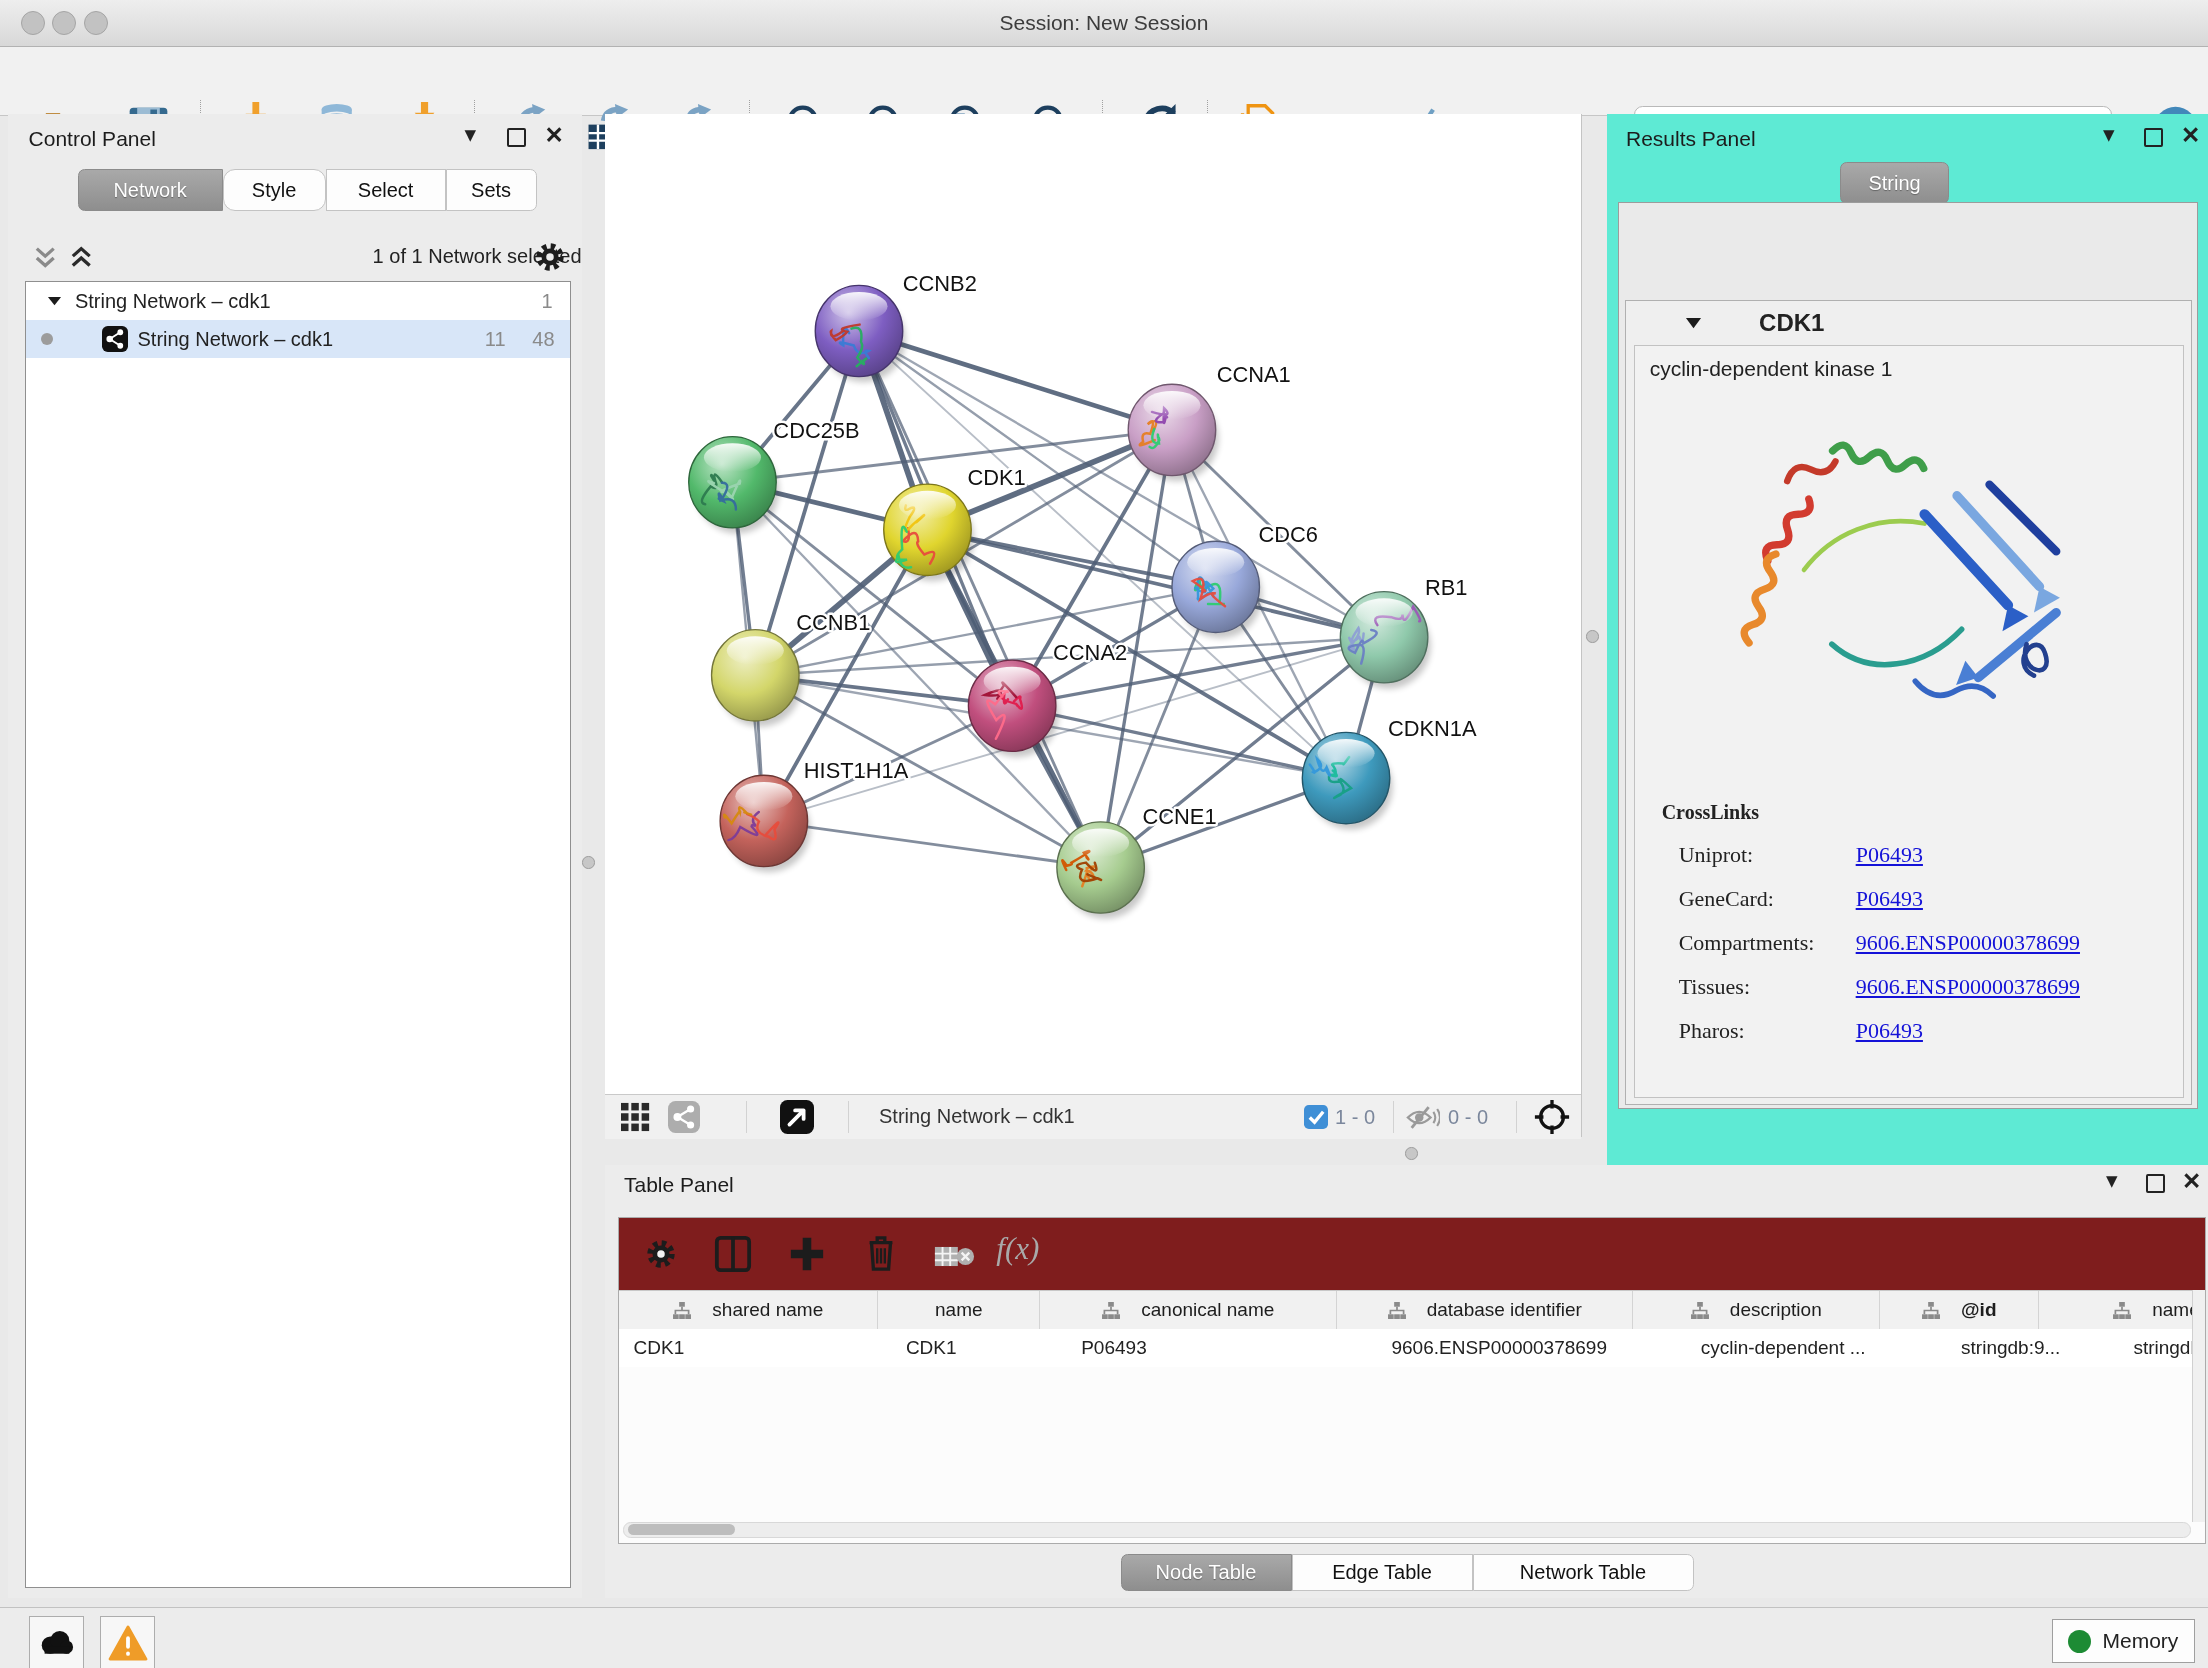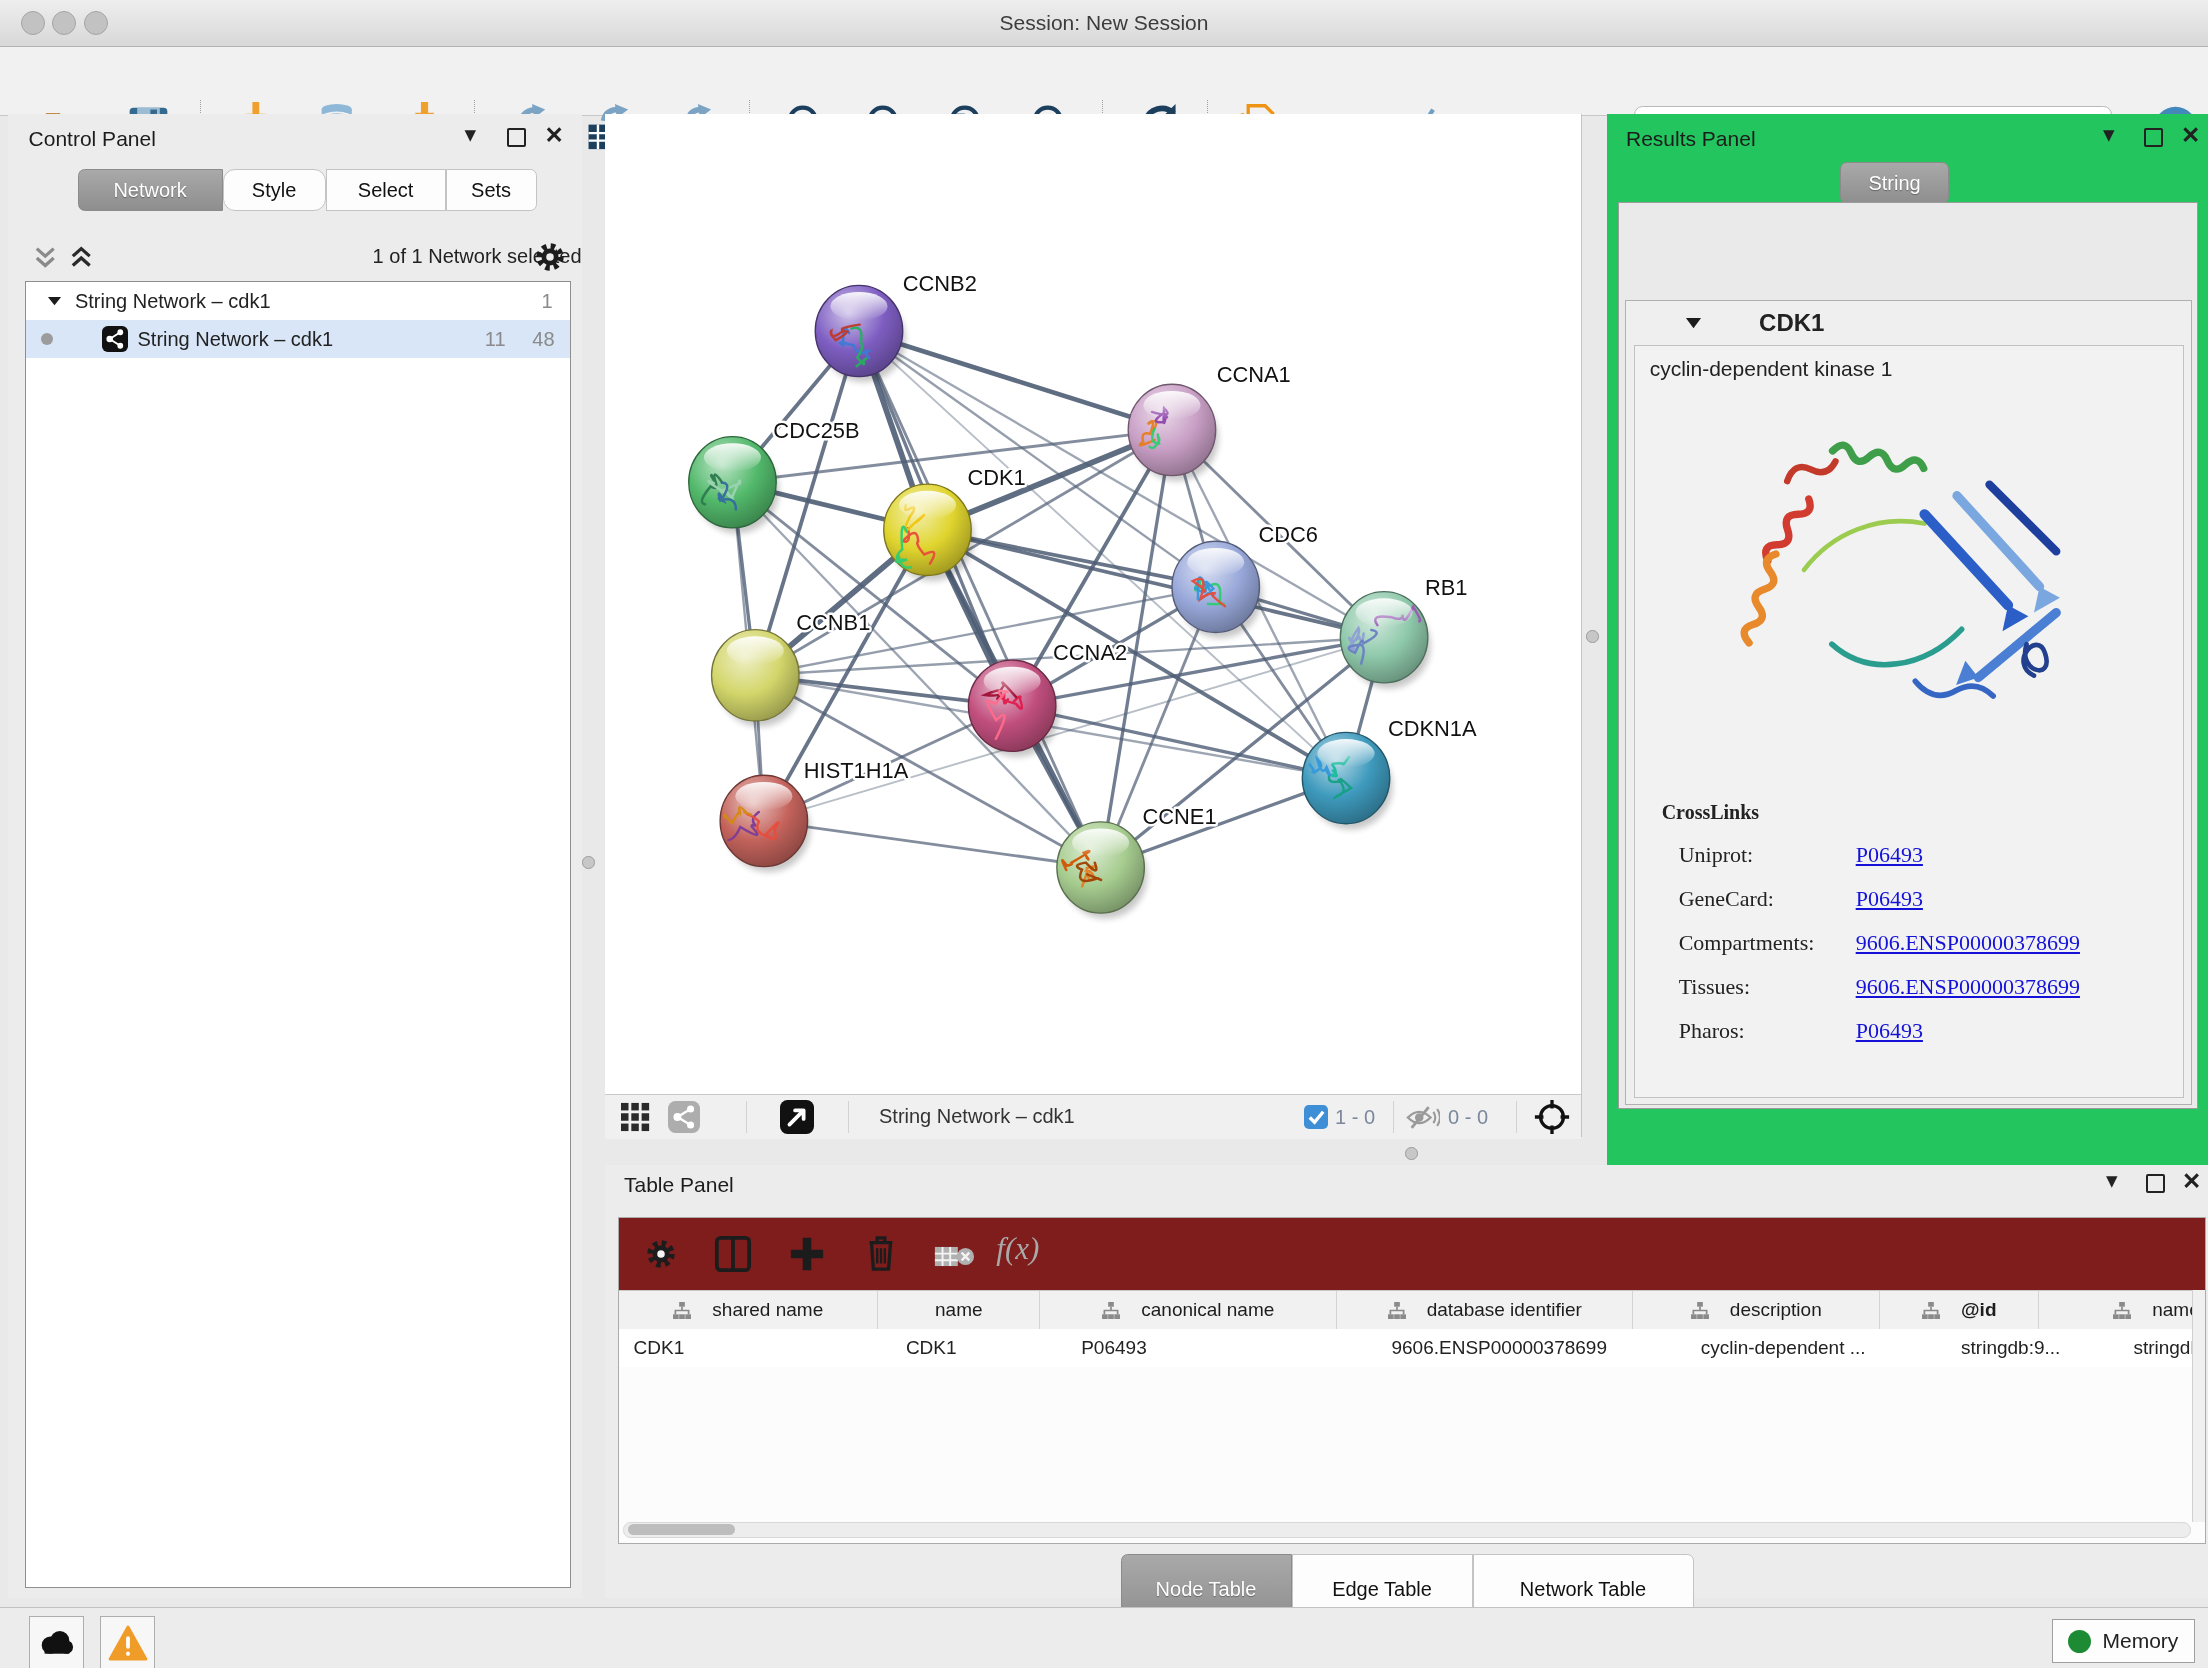--- a/index.html
+++ b/index.html
@@ -46,21 +46,21 @@
   
   .netview{left:605px;top:114px;width:976px;height:1023px;background:#fff;
     border-right:1px solid #c4c4c4}
   .netbar{left:0;top:980px;width:976px;height:44px;background:#f0f0f0;
     border-top:1px solid #c9c9c9}
   .nb-sep{position:absolute;top:5.7px;height:32px;border-left:1px solid #d2d2d2}
   .nb-txt{font-size:20px;color:#333}
   .nb-cnt{font-size:20px;color:#7b879c}
 
   
-  .rpanel{left:1607px;top:114px;width:601px;height:1484px;background:#22c55e}
+  .rpanel{left:1607px;top:114px;width:601px;height:1484px;background:#5eead4}
   .rp-outer{left:11.4px;top:88px;width:578px;height:905px;background:#eaeaea;
     border:1px solid #9c9c9c}
   .rp-btnbox{left:5.7px;top:7.6px;width:565px;height:84px;border:1px solid #bdbdbd}
   .rp-btn{border:1px solid #b5b5b5;background:#fdfdfd;border-radius:7.6px;
     font-size:21px;padding:8.6px 25px;cursor:pointer}
   .rp-section{left:5.7px;top:97px;width:565px;height:803px;border:1px solid #b0b0b0;
     background:#efefef}
   .rp-content{left:7.6px;top:44px;width:548px;height:751px;border:1px solid #c2c2c2;
     background:#f2f2f2}
   .xl-serif{font-family:"Liberation Serif",serif}
@@ -78,21 +78,21 @@
     border-top:1px solid #c8c8c8;border-bottom:1px solid #b4b4b4;display:flex}
   .th{display:flex;align-items:center;justify-content:center;gap:21px;
     border-right:1px solid #d4d4d4;font-size:19px;color:#1d1d1d;overflow:hidden;cursor:pointer}
   .trow{left:0;top:111px;width:1712px;height:38px;display:flex;background:#fff}
   .td{font-size:19px;padding-left:14.3px;display:flex;align-items:center;
     overflow:hidden;white-space:nowrap}
   .hscroll{left:3.8px;top:304px;width:1566px;height:14.3px;background:#ededed;
     border:1px solid #d8d8d8;border-radius:7.6px}
   .hthumb{left:3.8px;top:1px;width:107px;height:10.5px;background:#bdbdbd;border-radius:5.7px;cursor:pointer}
   .ttabs{left:0;top:389px;width:1604px;text-align:center}
-  .ttabs .tab{padding:23px 0}
+  .ttabs .tab{padding:6px 0}
 
   
   .statusbar{left:0;top:1607px;width:2208px;height:61px;background:#ececec;
     border-top:1px solid #c2c2c2}
   .sb-btn{position:absolute;top:7.6px;width:53px;height:53px;background:#f7f7f7;
     border:1px solid #adadad;display:flex;align-items:center;justify-content:center;cursor:pointer}
   .mem-btn{position:absolute;right:13.3px;top:11.4px;width:141px;height:42px;background:#fdfdfd;
     border:1px solid #9f9f9f;display:flex;align-items:center;justify-content:center;
     gap:11.4px;font-size:21px;cursor:pointer}
   .dot-handle{width:10.5px;height:10.5px;border-radius:50%;background:#c7c7c7;border:1px solid #9d9d9d}

